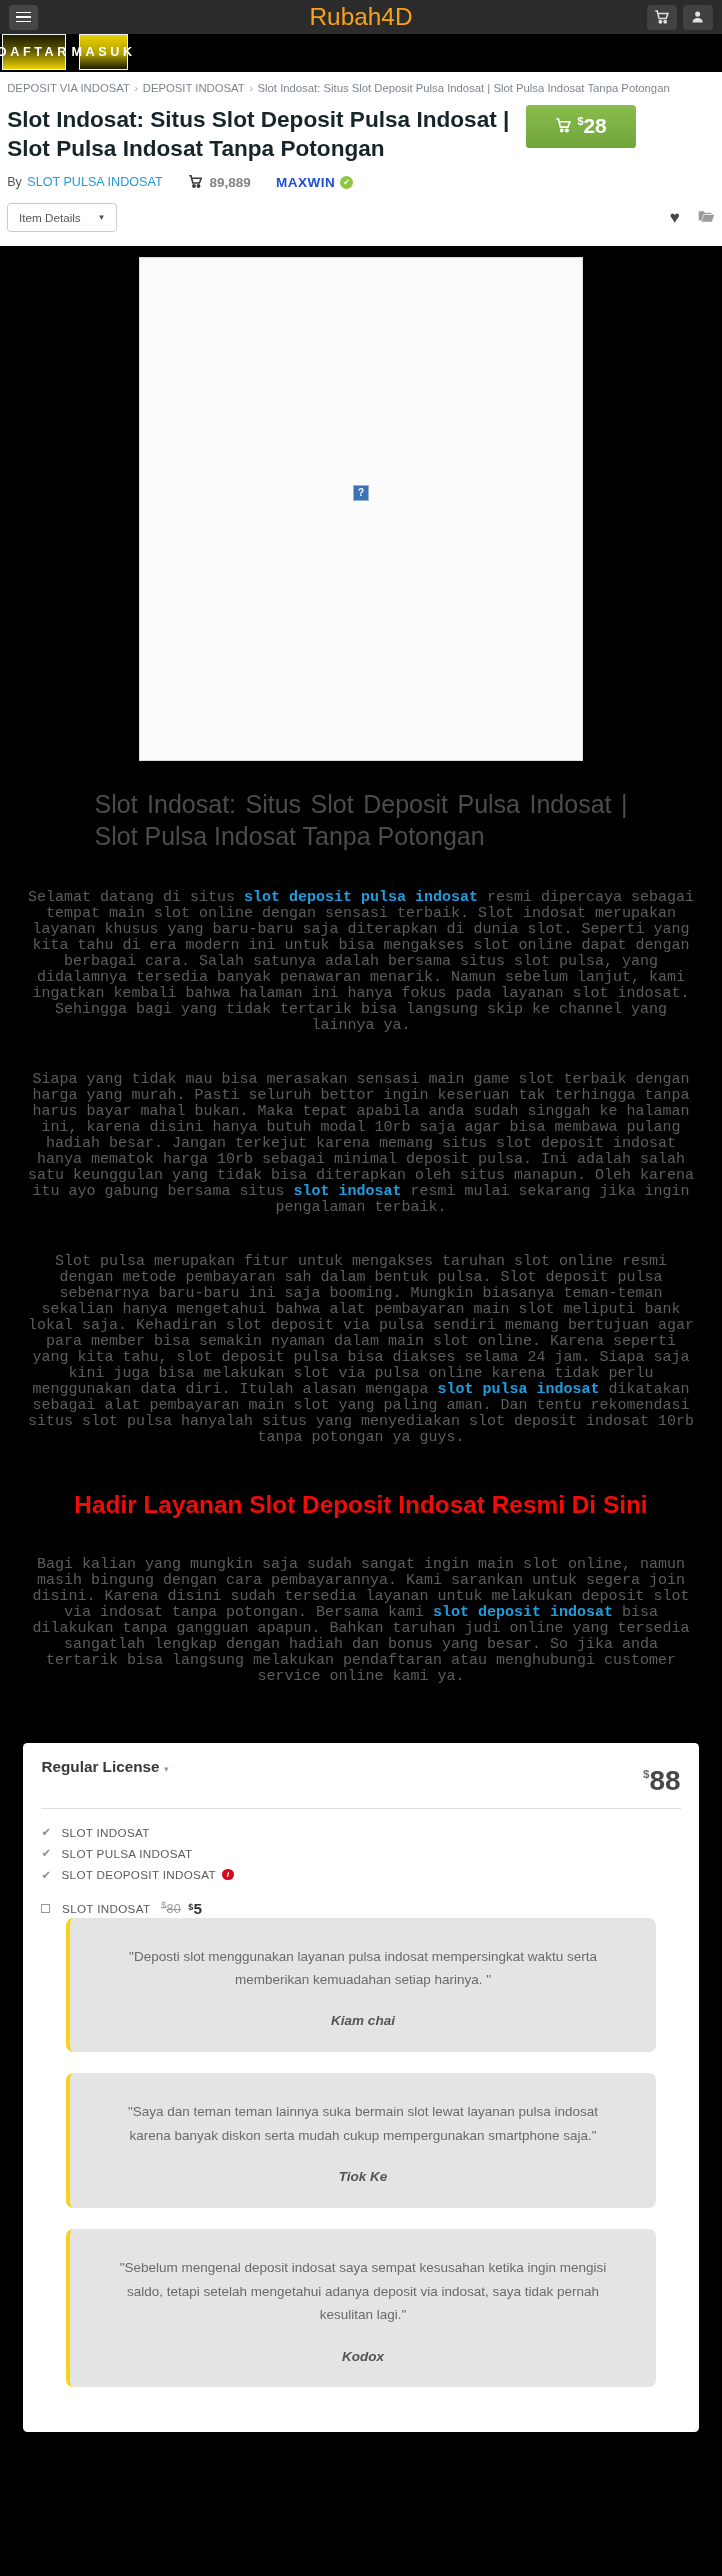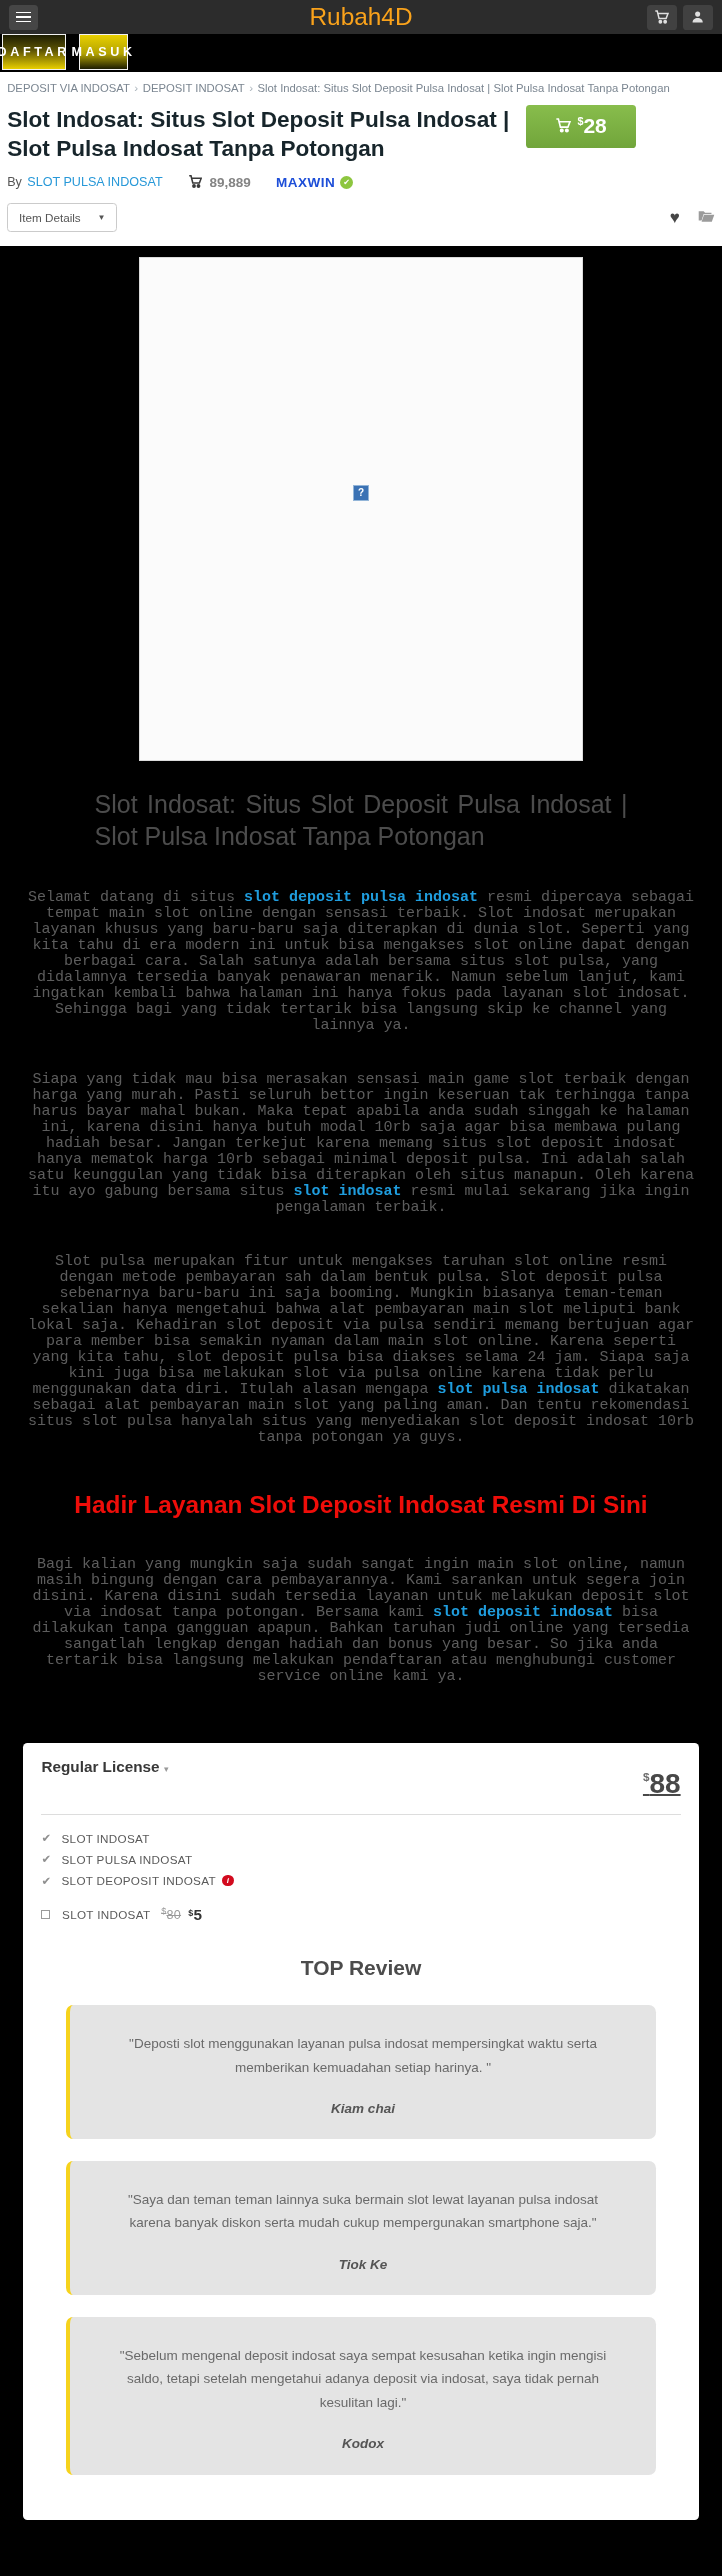--- a/index.html
+++ b/index.html
@@ -130,21 +130,21 @@
   .red-heading.second { margin-top: 45px; }
 
   
   .card {
     background: #fff; border-radius: 4.5px; margin: 58px 5.4px 0;
     padding: 14.4px 18px 23.5px;
   }
   .card-head { display: flex; align-items: flex-start; }
   .license-name { font-size: 15.3px; font-weight: bold; color: #383838; cursor: pointer; }
   .license-name .caret { font-size: 9px; color: #999; margin-left: 4.5px; font-weight: normal; }
-  .price-big { margin-left: auto; color: #484848; font-weight: bold; font-size: 28px; line-height: 37px; text-decoration: underline; }
+  .price-big { margin-left: auto; color: #484848; font-weight: bold; font-size: 28px; line-height: 31px; }
   .price-big sup { font-size: 11.7px; color: #6e6e6e; vertical-align: 11.7px; font-weight: bold; }
   .card hr { border: none; border-top: 0.9px solid #ddd; margin: 12.6px 0 16.3px; }
   .feature-list { list-style: none; }
   .feature-list li { margin: 7.2px 0; font-size: 11.7px; color: #5a5a5a; letter-spacing: 0.3px; display: flex; align-items: center; }
   .check-mark { color: #8f8f8f; font-size: 11.7px; margin-right: 10px; }
   .info-icon {
     display: inline-flex; width: 11.7px; height: 11.7px; border-radius: 50%;
     background: #d20a1e; color: #fff; font-size: 8.1px; font-weight: bold; font-style: italic;
     align-items: center; justify-content: center; margin-left: 6.3px; cursor: pointer;
   }
@@ -290,21 +290,20 @@
           <span class="info-icon">i</span>
         </li>
     </ul>
     <div class="addon-row">
       <span class="checkbox"></span>
       <span>SLOT INDOSAT</span>
       <span class="old-price"><sup>$</sup><span>80</span></span>
       <span class="new-price"><sup>$</sup><span>5</span></span>
     </div>
 
-    <div class="top-review">TOP Review</div>
 
     <div class="review-card">
       <div class="review-quote">"Deposti slot menggunakan layanan pulsa indosat mempersingkat waktu serta memberikan kemuadahan setiap harinya. "</div>
       <div class="review-name">Kiam chai</div>
     </div>
     <div class="review-card">
       <div class="review-quote">"Saya dan teman teman lainnya suka bermain slot lewat layanan pulsa indosat karena banyak diskon serta mudah cukup mempergunakan smartphone saja."</div>
       <div class="review-name">Tiok Ke</div>
     </div>
     <div class="review-card">

